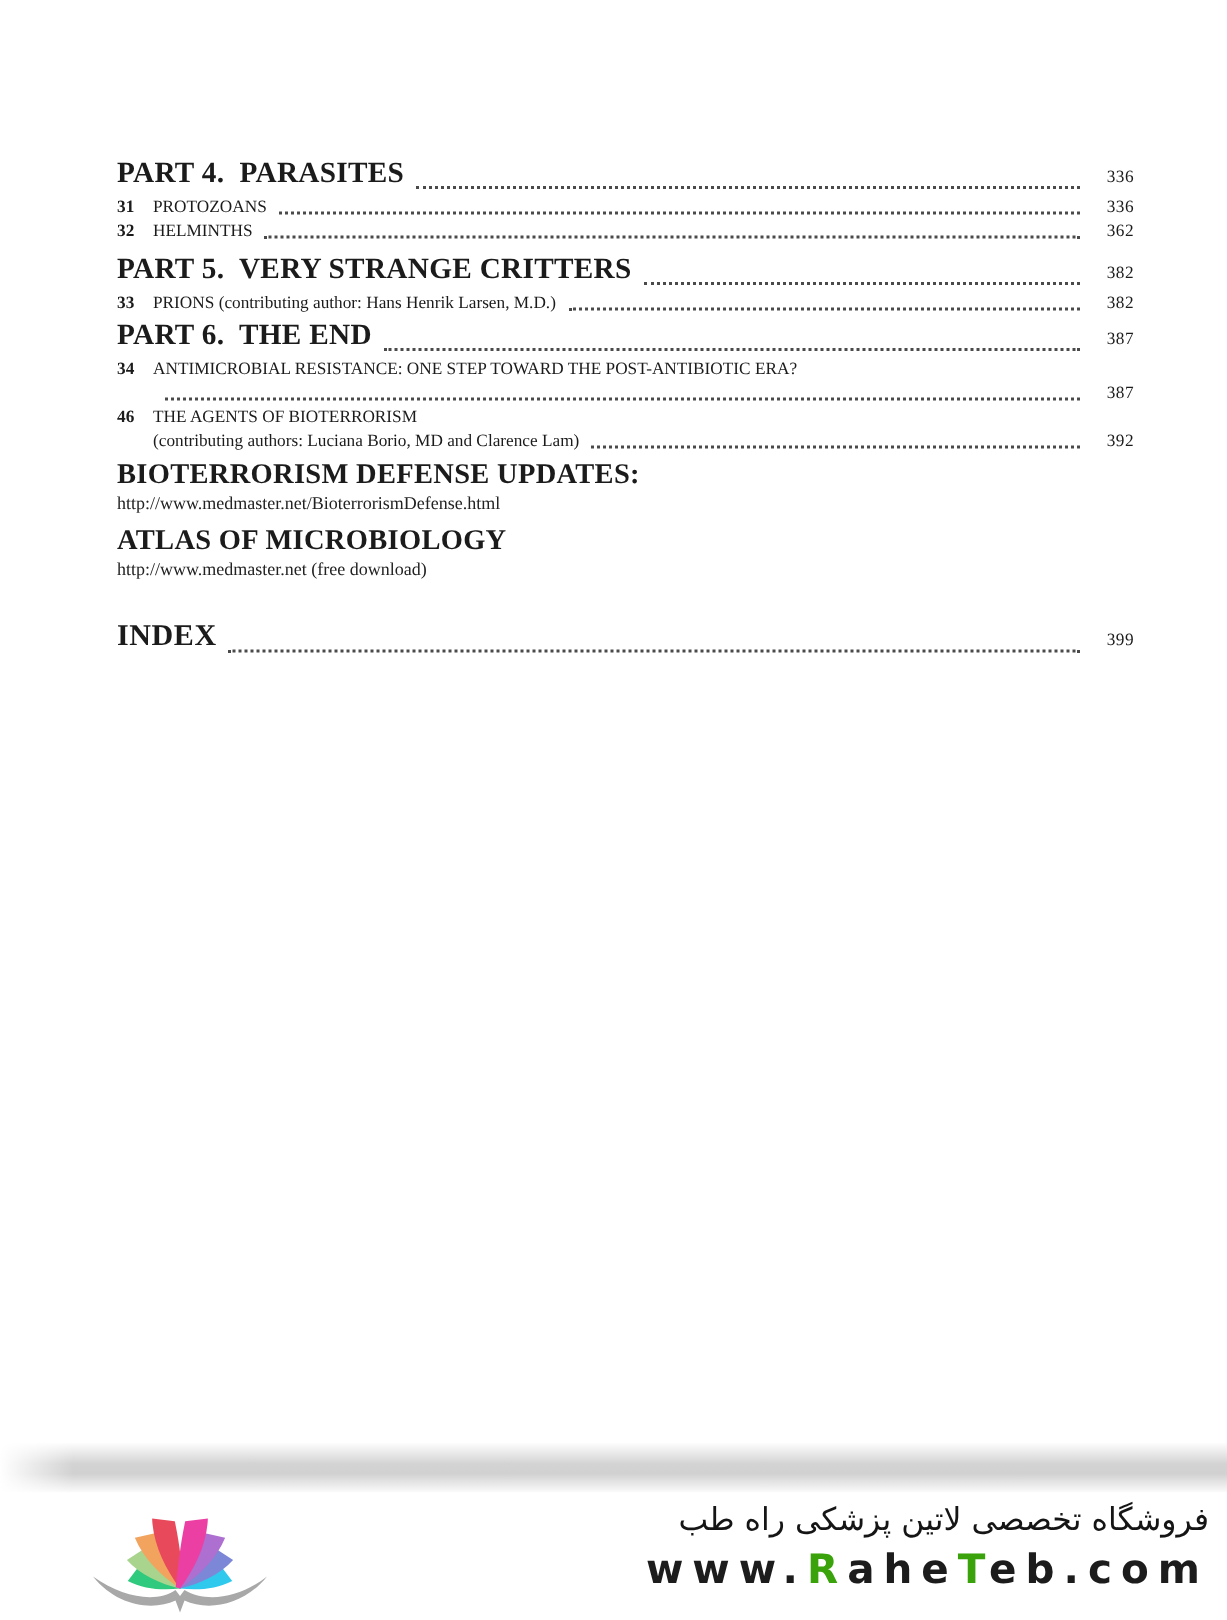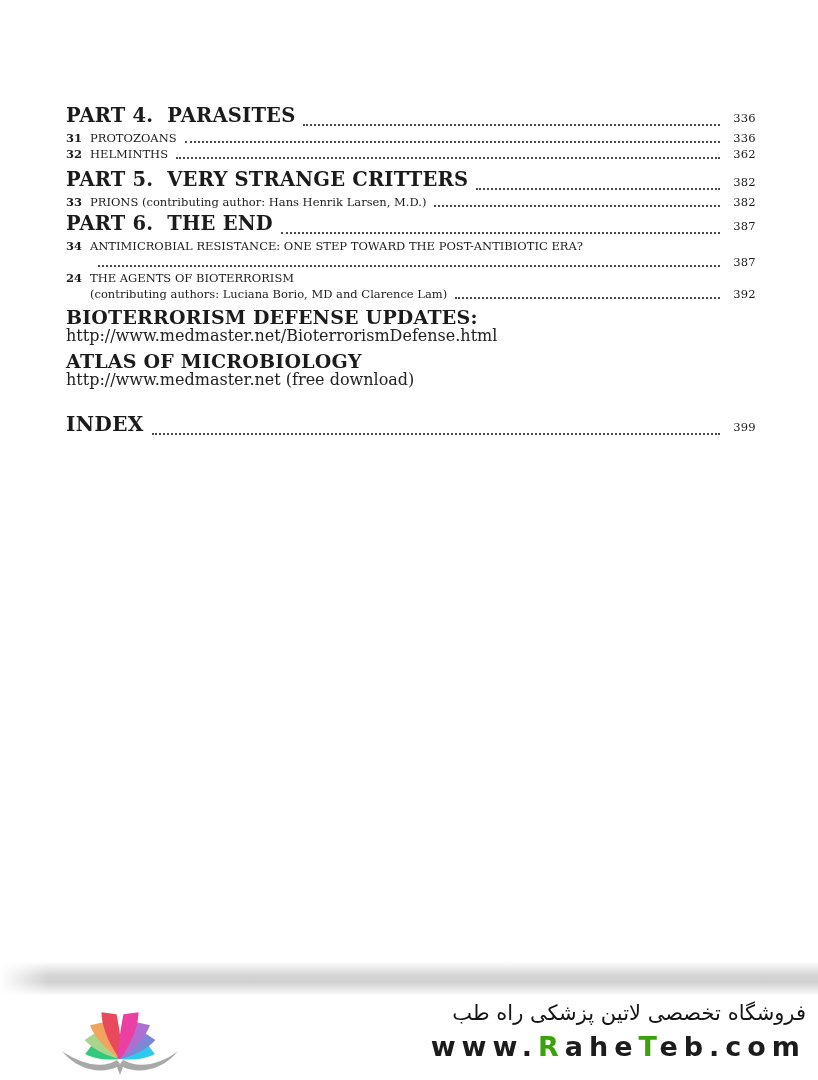--- a/index.html
+++ b/index.html
@@ -8,21 +8,21 @@
     width: 818px; height: 1080px;
     position: relative;
     font-family: "DejaVu Serif", "Liberation Serif", serif;
     color: #1b1b1b;
     overflow: hidden;
   }
   .page { position: absolute; inset: 0; background: #ffffff; }
 
   
   .toc { position: absolute; left: 66px; top: 104px; width: 690px; }
-  .block { position: absolute; left: 0; right: 0; }
+  .block { position: absolute; left: 12px; right: 0; font-family: Liberation Serif, serif; }
   .b-sec4  { top: 0px; }
   .b-sec5  { top: 64px; }
   .b-sec6  { top: 108px; }
   .b-res0  { top: 202px; }
   .b-res1  { top: 246px; }
   .b-index { top: 292px; margin-top: 16px; }
 
   .row { display: flex; align-items: baseline; }
   .part-row { line-height: 24px; }
   .part-title {
@@ -40,21 +40,21 @@
     align-self: flex-end;
     margin-bottom: 4px;
     min-width: 20px;
   }
   .ch-row .leader { margin-bottom: 3px; }
   .page-num {
     flex: none; width: 30px; text-align: right;
     font-size: 11.5px; letter-spacing: 0.3px;
   }
   .res-heading { font-size: 19px; font-weight: 700; line-height: 22px; letter-spacing: 0.2px; }
-  .res-url { font-size: 16px; line-height: 15px; color: #222; }
+  .res-url { font-size: 12px; line-height: 15px; color: #222; }
 
   
   .scan-shadow {
     position: absolute; left: 0; right: 0; top: 962px; height: 33px;
     background:
       linear-gradient(to right, #ffffff 0%, rgba(255,255,255,0) 6%, rgba(255,255,255,0) 100%),
       linear-gradient(to bottom, #fdfdfd 0%, #d3d3d3 42%, #d1d1d1 62%, #fbfbfb 100%);
   }
 
   
@@ -131,21 +131,21 @@
       <div class="row ch-row">
         <span class="ch-num">34</span>
         <span class="ch-title">ANTIMICROBIAL RESISTANCE: ONE STEP TOWARD THE POST-ANTIBIOTIC ERA?</span>
       </div>
       <div class="row ch-row">
         <span class="ch-num"></span>
         <span class="leader"></span>
         <span class="page-num">387</span>
       </div>
       <div class="row ch-row">
-        <span class="ch-num">24</span>
+        <span class="ch-num">46</span>
         <span class="ch-title">THE AGENTS OF BIOTERRORISM</span>
       </div>
       <div class="row ch-row">
         <span class="ch-num"></span>
         <span class="ch-title">(contributing authors: Luciana Borio, MD and Clarence Lam)</span>
         <span class="leader"></span>
         <span class="page-num">392</span>
       </div>
     </div>
 

